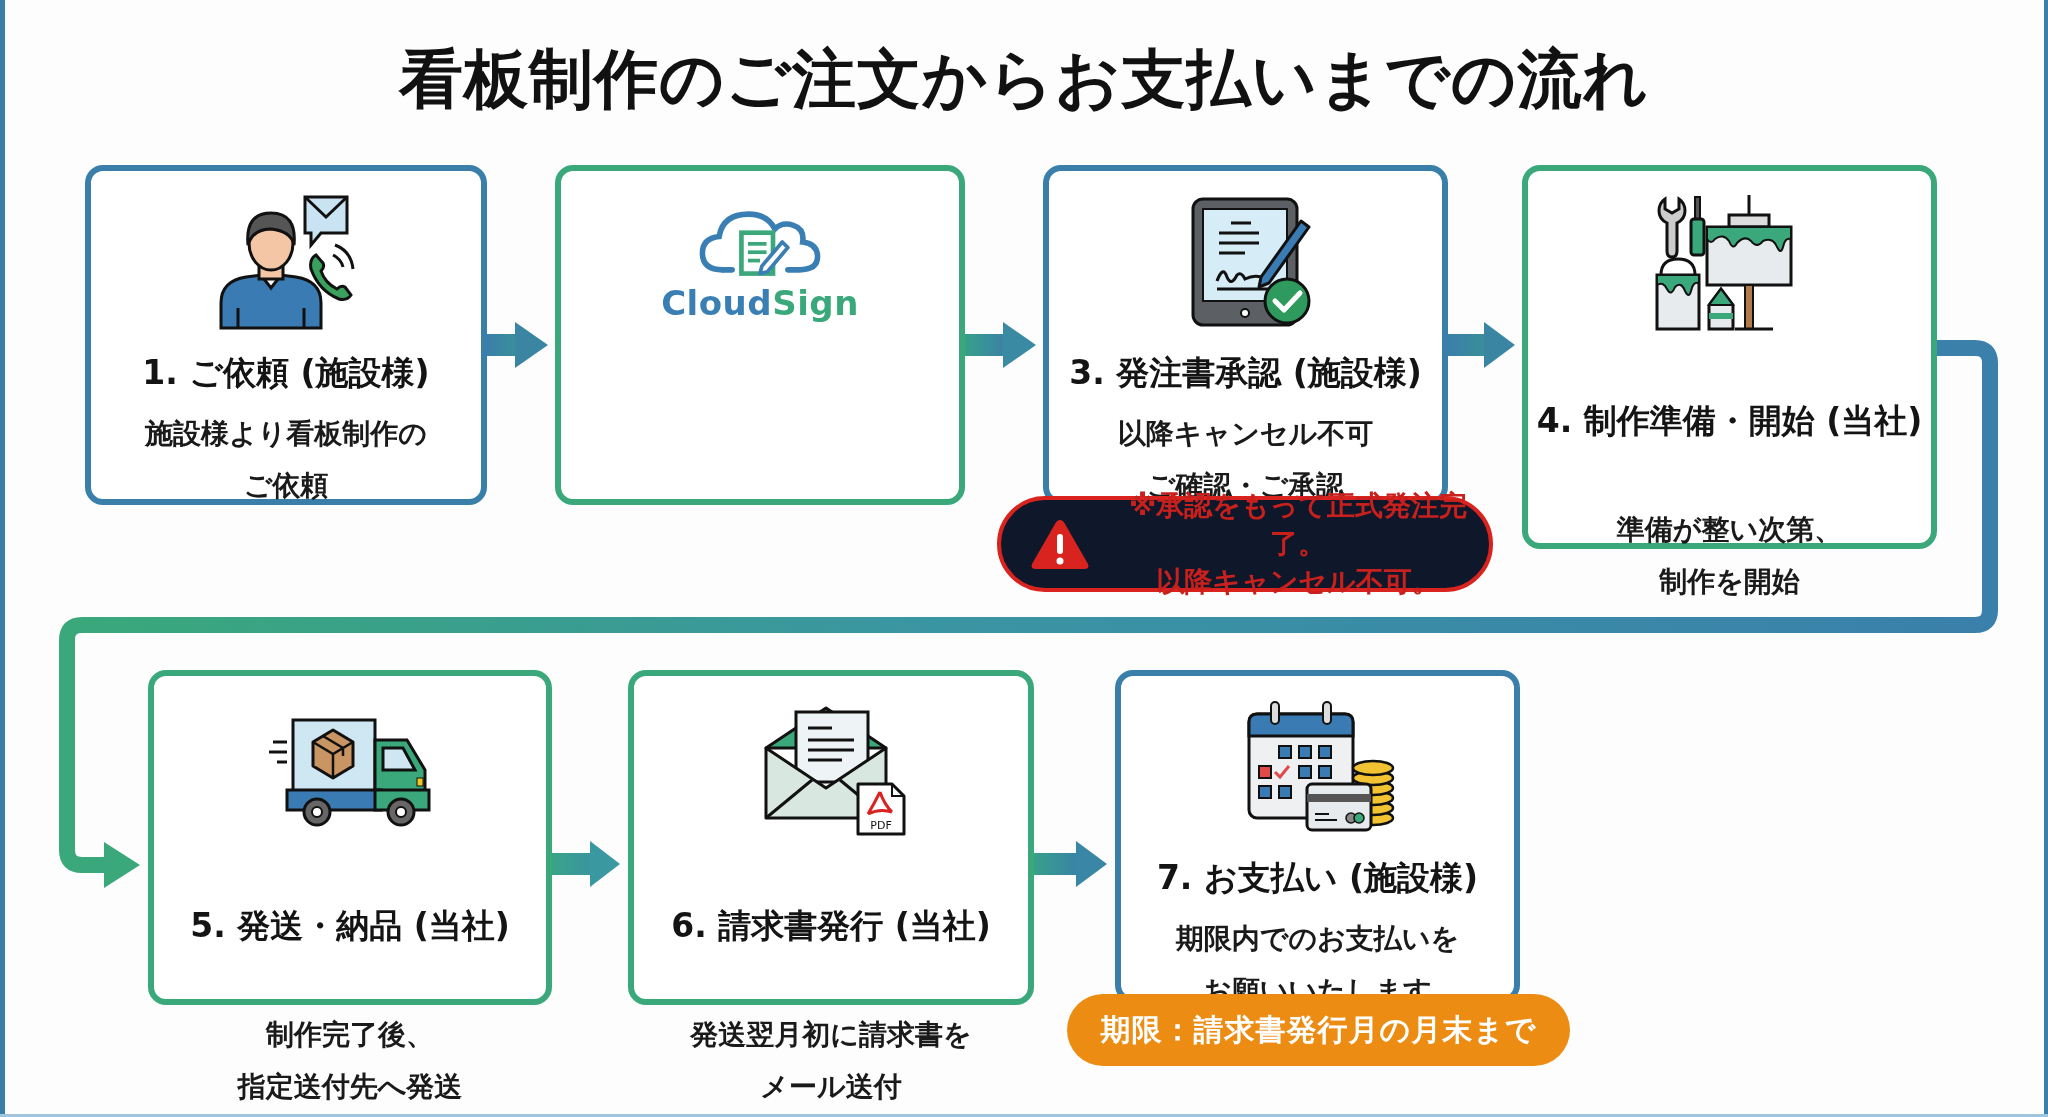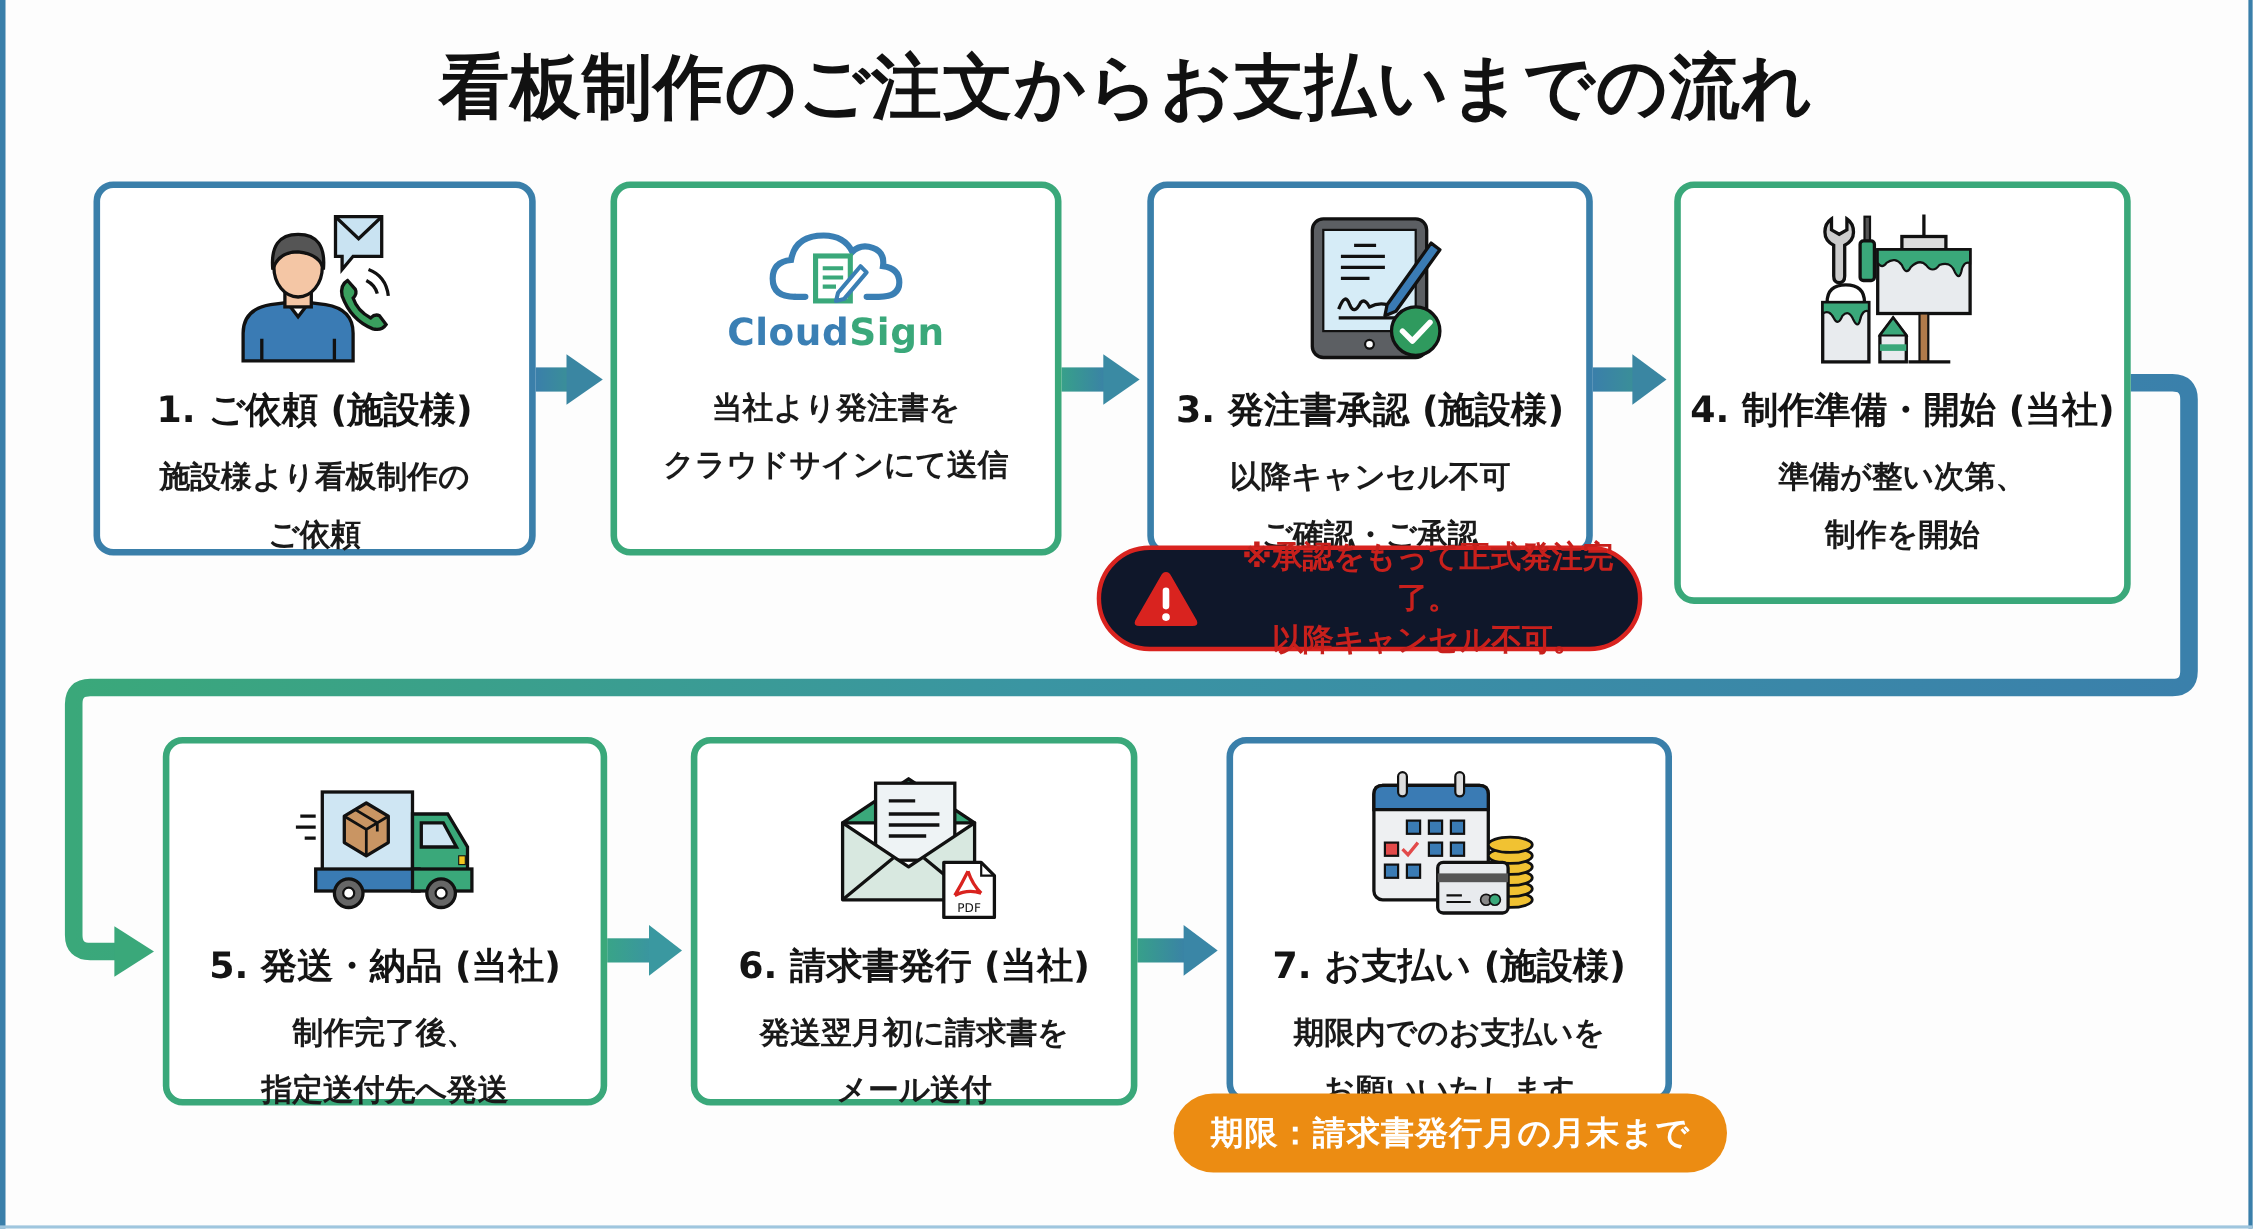--- a/index.html
+++ b/index.html
@@ -18,21 +18,21 @@
     font-size:64px; font-weight:bold; letter-spacing:1px; color:#111;
   }
 
   svg.connectors { position:absolute; left:0; top:0; width:2048px; height:1117px; }
 
   .box {
     position:absolute; box-sizing:border-box; background:#fff;
     border:6px solid #3a7faa; border-radius:18px;
     display:flex; flex-direction:column; align-items:center;
   }
-  .box.green { border-color:#3aa87a; }
+  .box.green { border-color:#3aa87a;gap:48px; }
   .box .icon { margin-top:22px; width:170px; height:140px; display:flex; align-items:center; justify-content:center; }
   .box .icon svg { width:100%; height:100%; }
   .box .step-title { margin-top:18px; font-size:33px; font-weight:bold; text-align:center; white-space:nowrap; }
   .box .step-desc { margin-top:12px; font-size:28px; font-weight:bold; text-align:center; line-height:52px; white-space:pre-line; color:#1a1a1a; }
 
   .warning {
     position:absolute; left:997px; top:496px; width:496px; height:96px; box-sizing:border-box;
     background:#0f172a; border:4px solid #d9231f; border-radius:48px;
     display:flex; align-items:center; padding-left:28px;
   }
@@ -136,22 +136,20 @@
       <rect x="50" y="30" width="34" height="44" fill="#fff" stroke="#3aa87a" stroke-width="5"></rect>
       <line x1="57" y1="42" x2="77" y2="42" stroke="#3aa87a" stroke-width="4"></line>
       <line x1="57" y1="51" x2="77" y2="51" stroke="#3aa87a" stroke-width="4"></line>
       <line x1="57" y1="60" x2="70" y2="60" stroke="#3aa87a" stroke-width="4"></line>
       <path d="M72,66 L94,40 L100,46 L78,72 L70,74 Z" fill="#fff" stroke="#3a7fb4" stroke-width="4" stroke-linejoin="round"></path>
     </svg>
     <div style="font-size:34px; font-weight:bold; margin-top:2px; letter-spacing:0.5px;">
       <span style="color:#3a7fb4;">Cloud</span><span style="color:#3aa87a;">Sign</span>
     </div>
   </div>
-  <div class="step-desc">当社より発注書を
-クラウドサインにて送信</div>
 </div>
 
 <div class="box" style="left:1043px; top:165px; width:405px; height:340px;">
   <div class="icon">
     <svg viewBox="0 0 170 140">
       <rect x="32" y="6" width="104" height="126" rx="10" fill="#5c5f63" stroke="#111" stroke-width="3"></rect>
       <rect x="42" y="16" width="84" height="92" fill="#d6ecf7" stroke="#111" stroke-width="2"></rect>
       <circle cx="84" cy="120" r="4" fill="#fff" stroke="#111" stroke-width="2"></circle>
       <line x1="70" y1="30" x2="90" y2="30" stroke="#111" stroke-width="3"></line>
       <line x1="58" y1="40" x2="98" y2="40" stroke="#111" stroke-width="3"></line>

